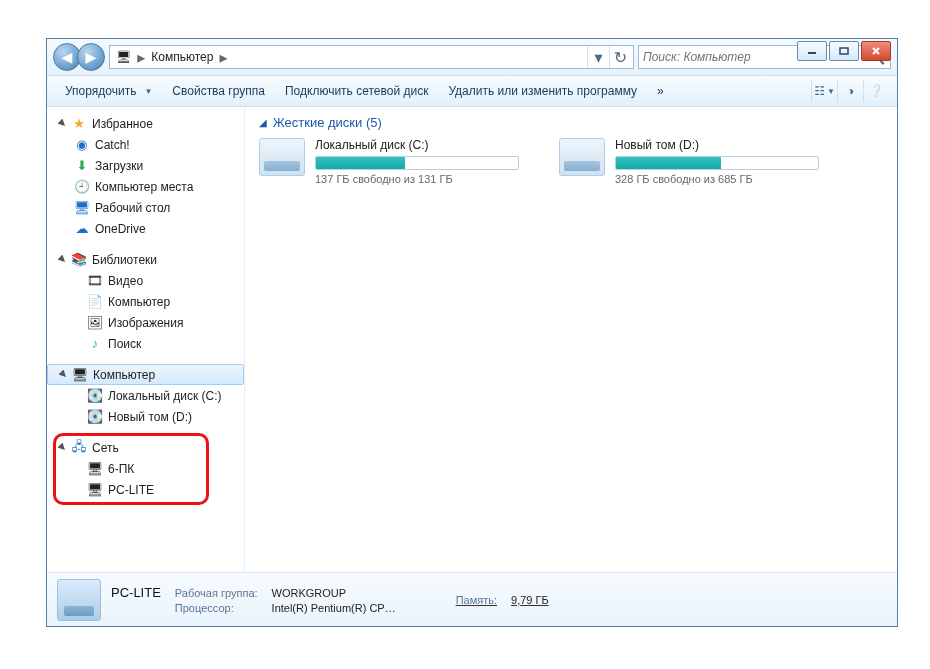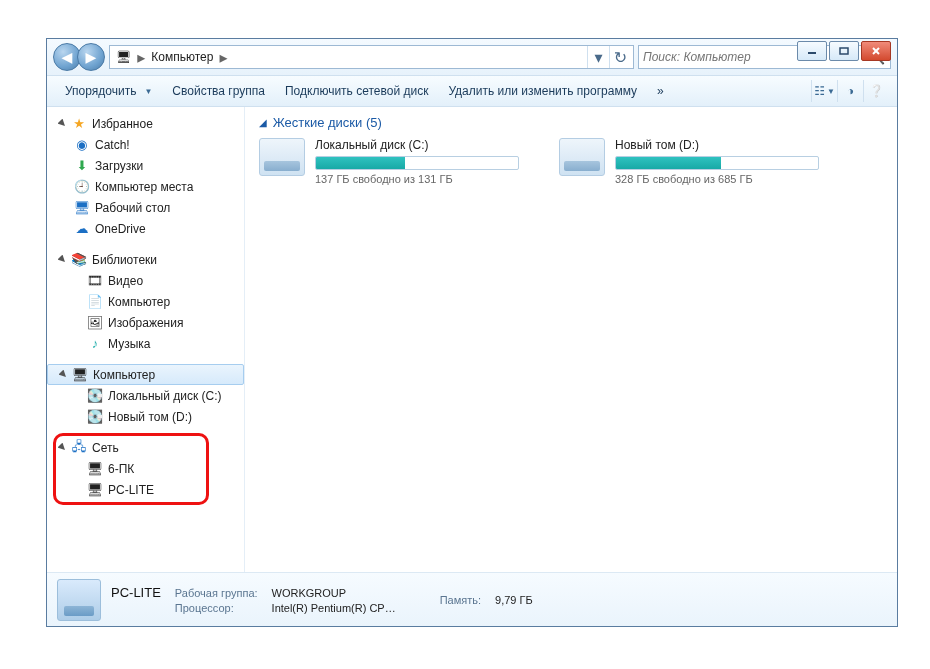--- a/index.html
+++ b/index.html
@@ -202,21 +202,21 @@
               <span>Компьютер</span>
             </div>
         <div class="tree-item sub">
               <span class="tw"></span>
               <span class="ico">🖼</span>
               <span>Изображения</span>
             </div>
         <div class="tree-item sub">
               <span class="tw"></span>
               <span class="ico teal">♪</span>
-              <span>Музыка</span>
+              <span>Поиск</span>
             </div>
       </div>
 
       <div class="tree-group">
         <div class="tree-item selected">
           <span class="tw">
                 <svg viewBox="0 0 9 9">
                   <path d="M1 1 L8 4.5 L1 8 Z" fill="#555" transform="rotate(45 4.5 4.5)"></path>
                 </svg>
               </span>
@@ -295,20 +295,20 @@
     <div class="meta">
       <span class="hostname">PC-LITE</span>
       <span class="lbl">Рабочая группа:</span>
       <span class="val">WORKGROUP</span>
       <span></span>
       <span></span>
       <span class="lbl">Процессор:</span>
       <span class="val">Intel(R) Pentium(R) CP…</span>
       <span></span>
     </div>
-    <div class="meta" style="margin-left:20px;">
+    <div class="meta" style="margin-left:36px;text-decoration:underline;">
       <span class="lbl">Память:</span>
       <span class="val">9,79 ГБ</span>
     </div>
   </div>
 
 </div>
 </div>
 
 </body></html>

